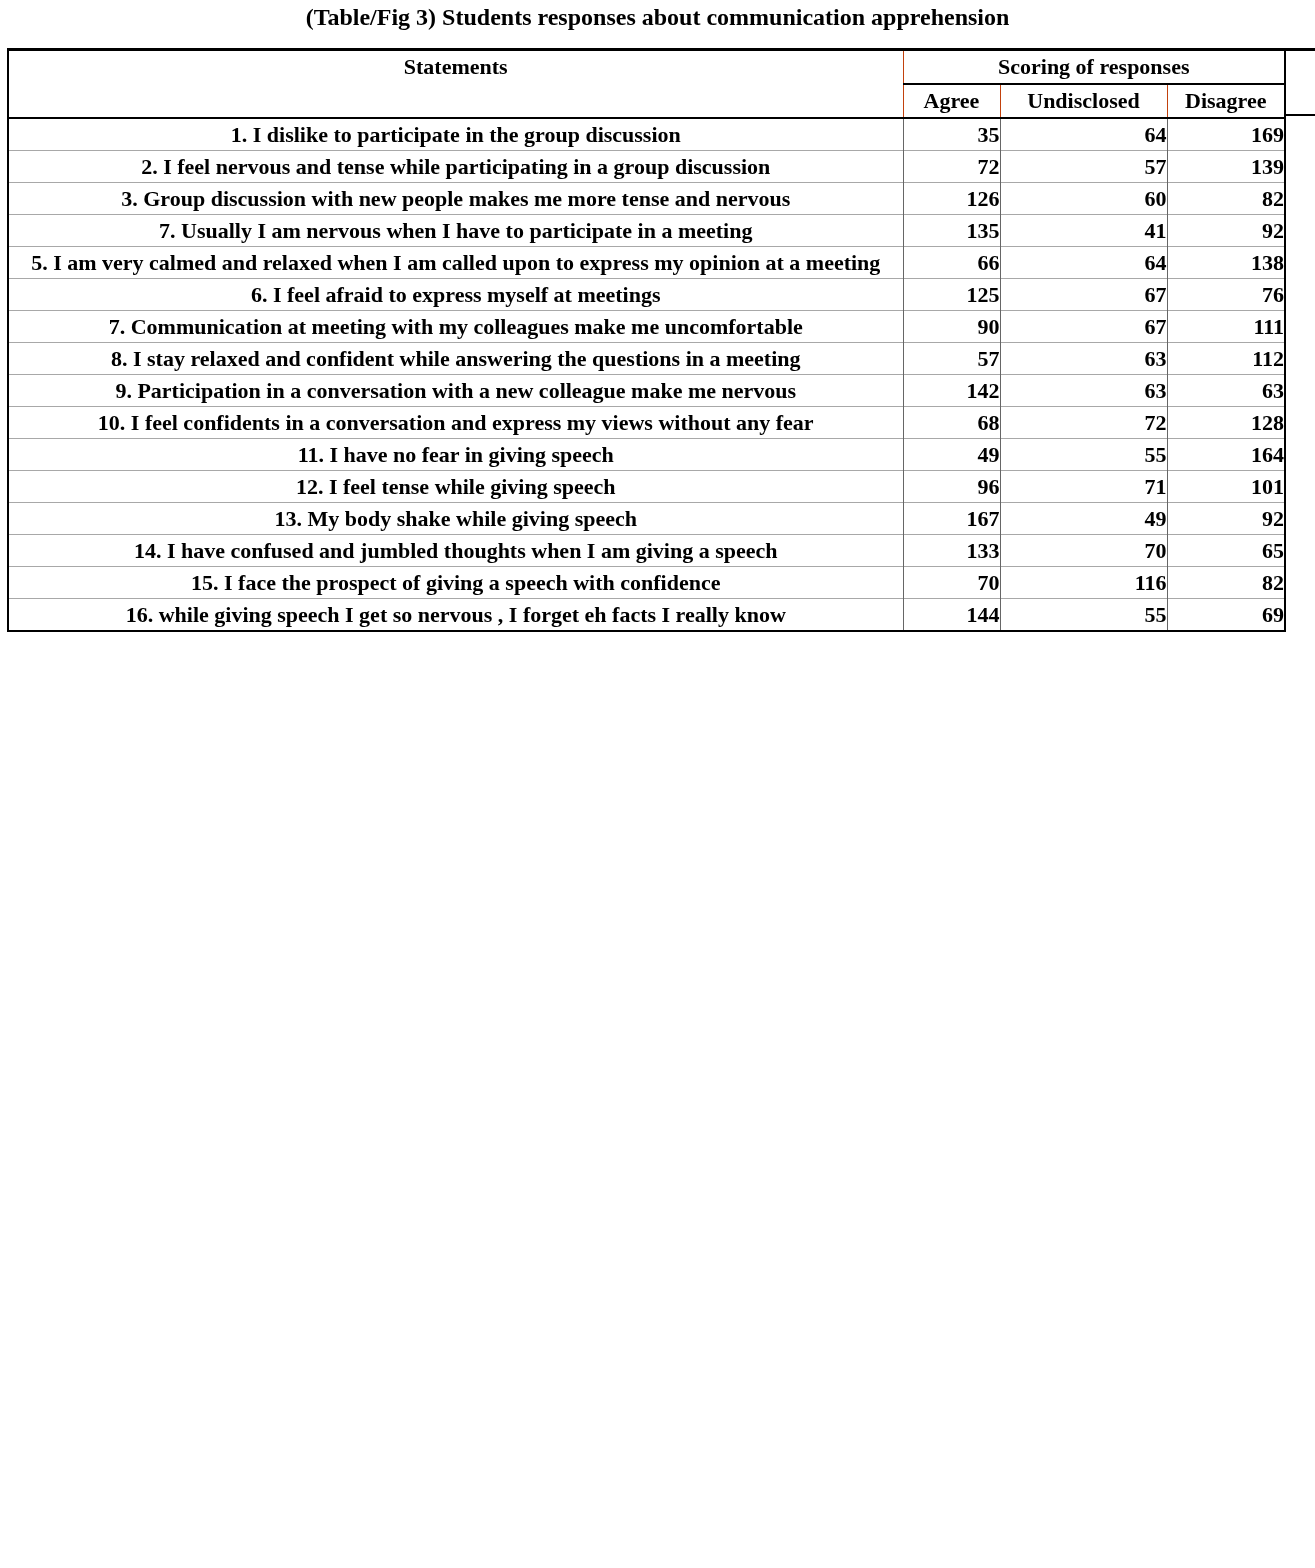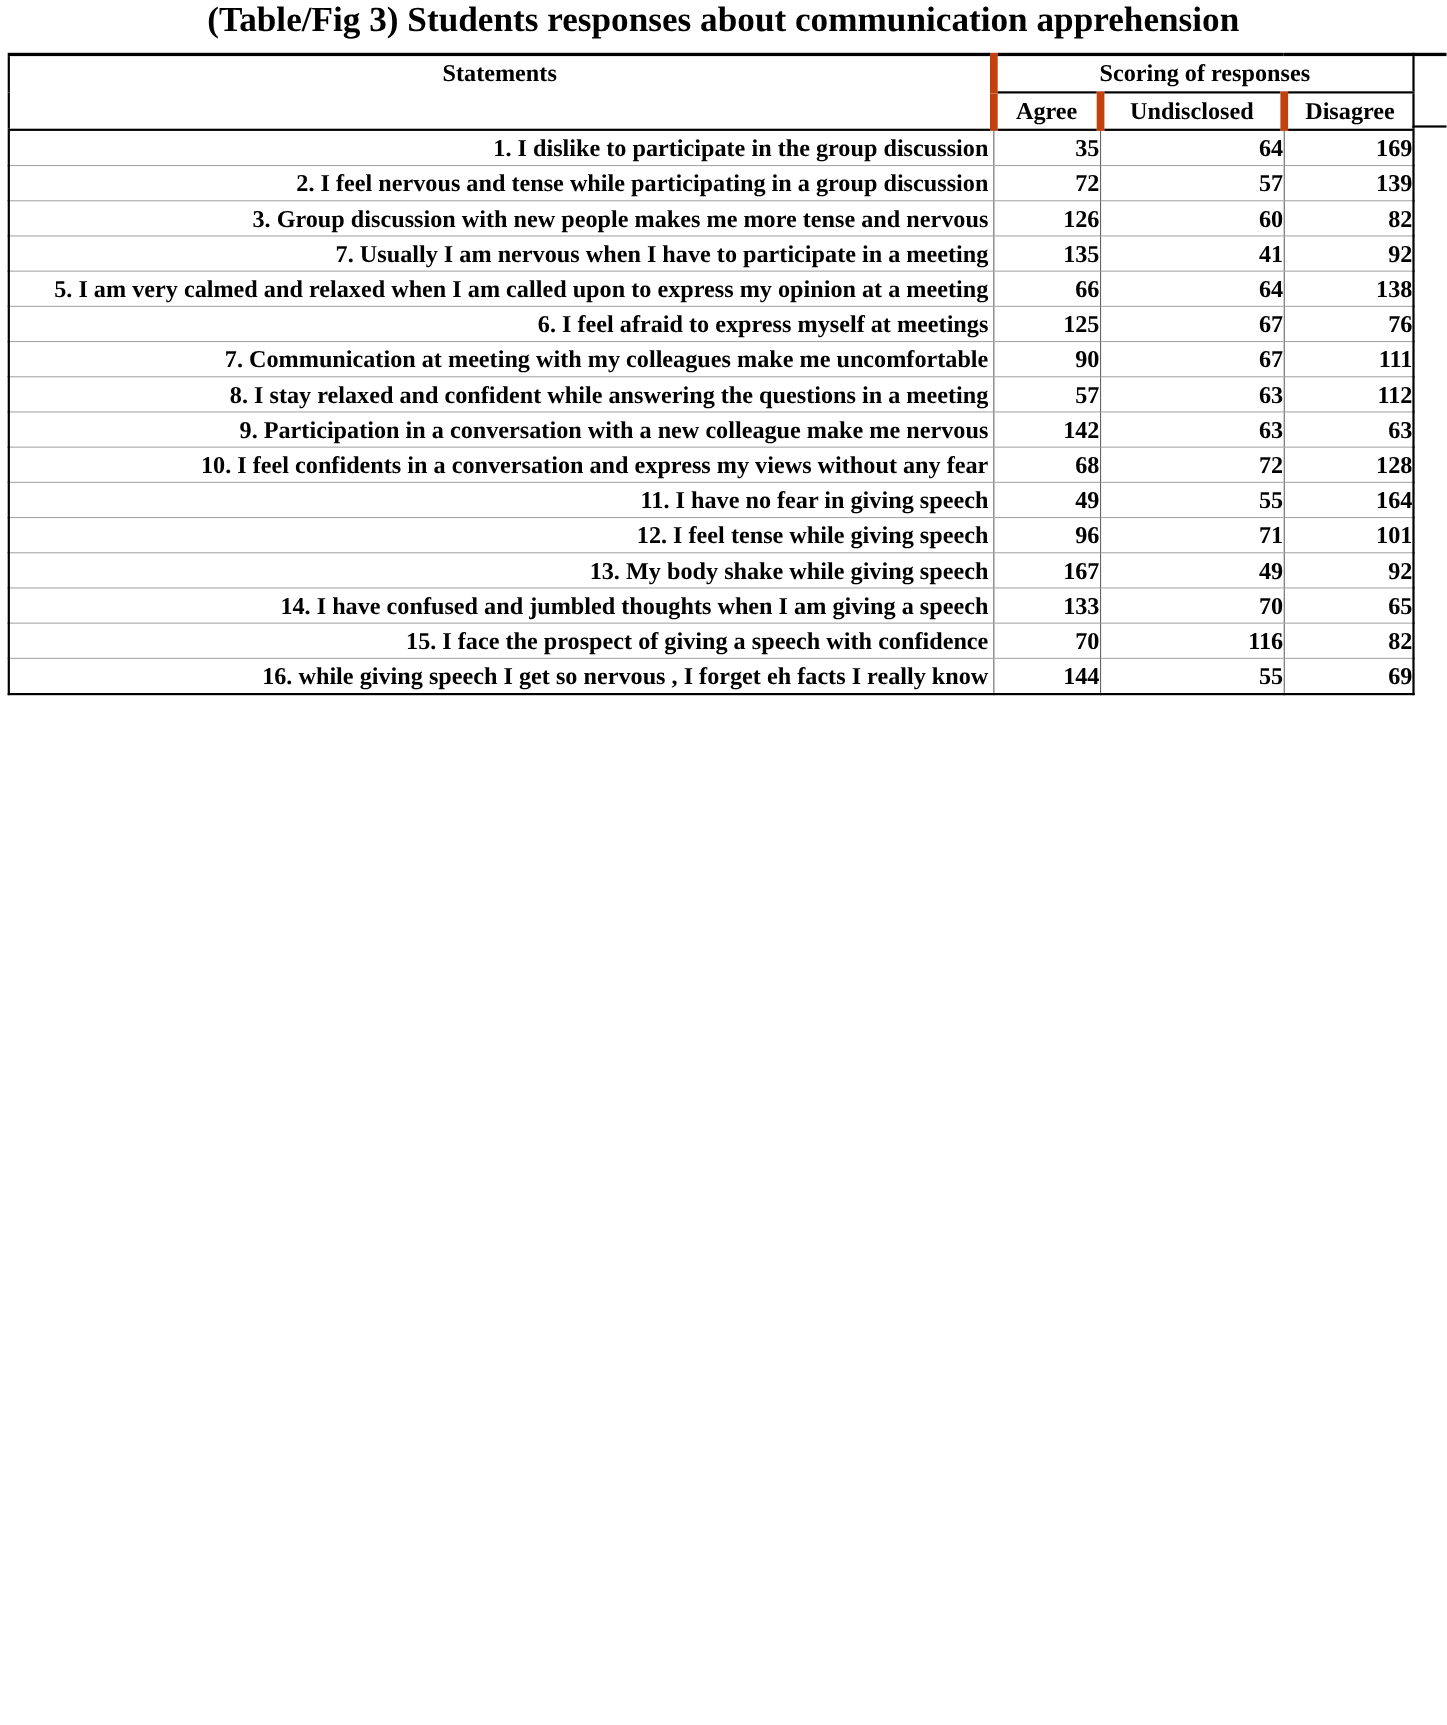--- a/index.html
+++ b/index.html
@@ -14,21 +14,21 @@
     overflow: hidden;
     font-family: "Liberation Serif", "DejaVu Serif", serif;
     color: #000000;
   }
   .title {
     position: absolute;
     top: 2px;
     left: 0;
     width: 1315px;
     text-align: center;
-    font-size: 32px;
+    font-size: 24px;
     font-weight: bold;
     line-height: 30px;
   }
   table.resp {
     position: absolute;
     left: 7px;
     top: 48px;
     width: 1277px;
     border-collapse: collapse;
     table-layout: fixed;
@@ -39,34 +39,34 @@
     font-family: "Liberation Serif", "DejaVu Serif", serif;
     font-size: 22px;
     font-weight: bold;
     line-height: 31px;
     vertical-align: top;
     padding: 0;
     overflow: hidden;
   }
   thead th {
     text-align: center;
-    border-left: 7px solid #c2410c;
+    border-left: 1px solid #c2410c;
     border-bottom: 2px solid #000000;
     height: 32px;
   }
   thead th.st-head {
     border-left: none;
     margin-top: 48px;
   }
   tbody td {
     border-left: 1px solid #666666;
     border-top: 1px solid #a8a8a8;
   }
   tbody td.st {
-    text-align: right;
+    text-align: center;
     padding-left: 4px;
     padding-right: 4px;
     border-left: none;
     margin-top: 28px;
   }
   tbody td.num {
     text-align: right;
   }
   .cutoff {
     position: absolute;

